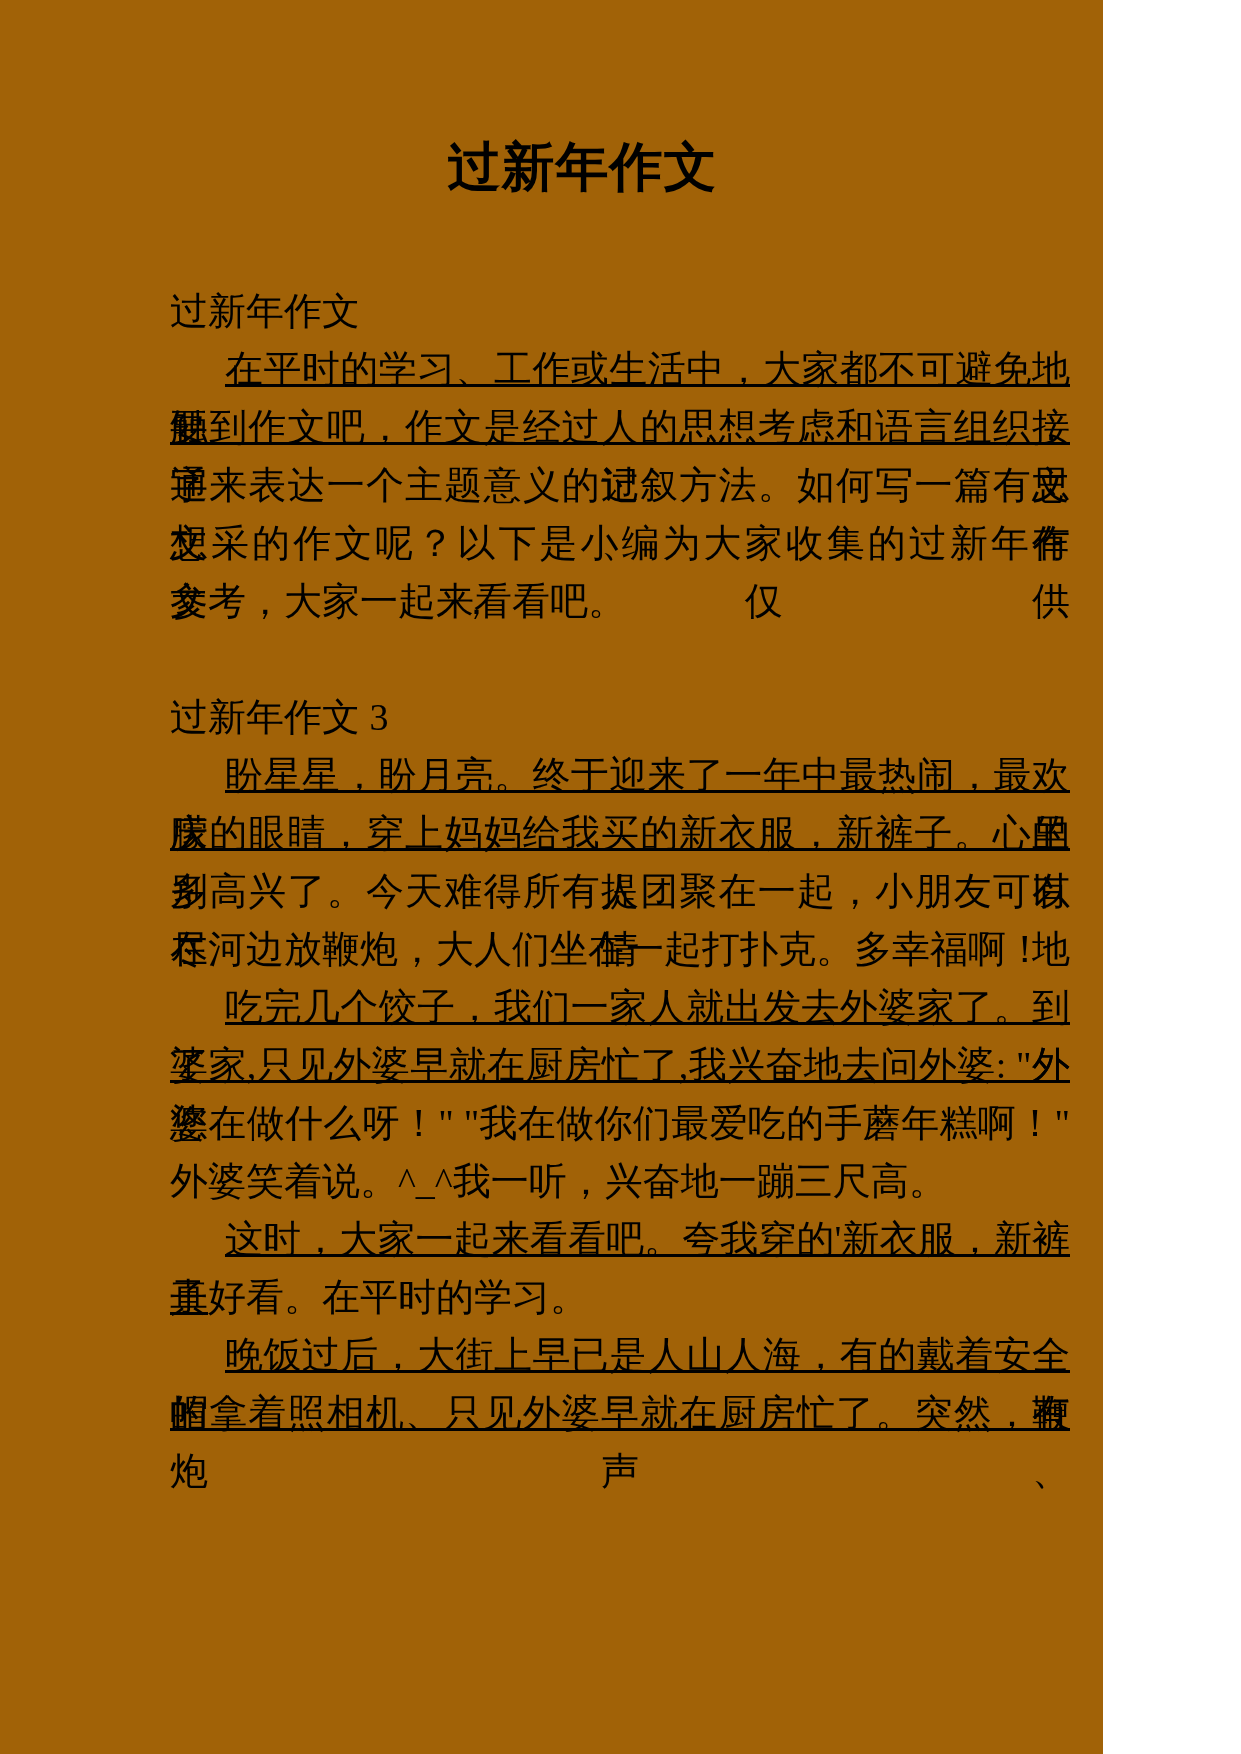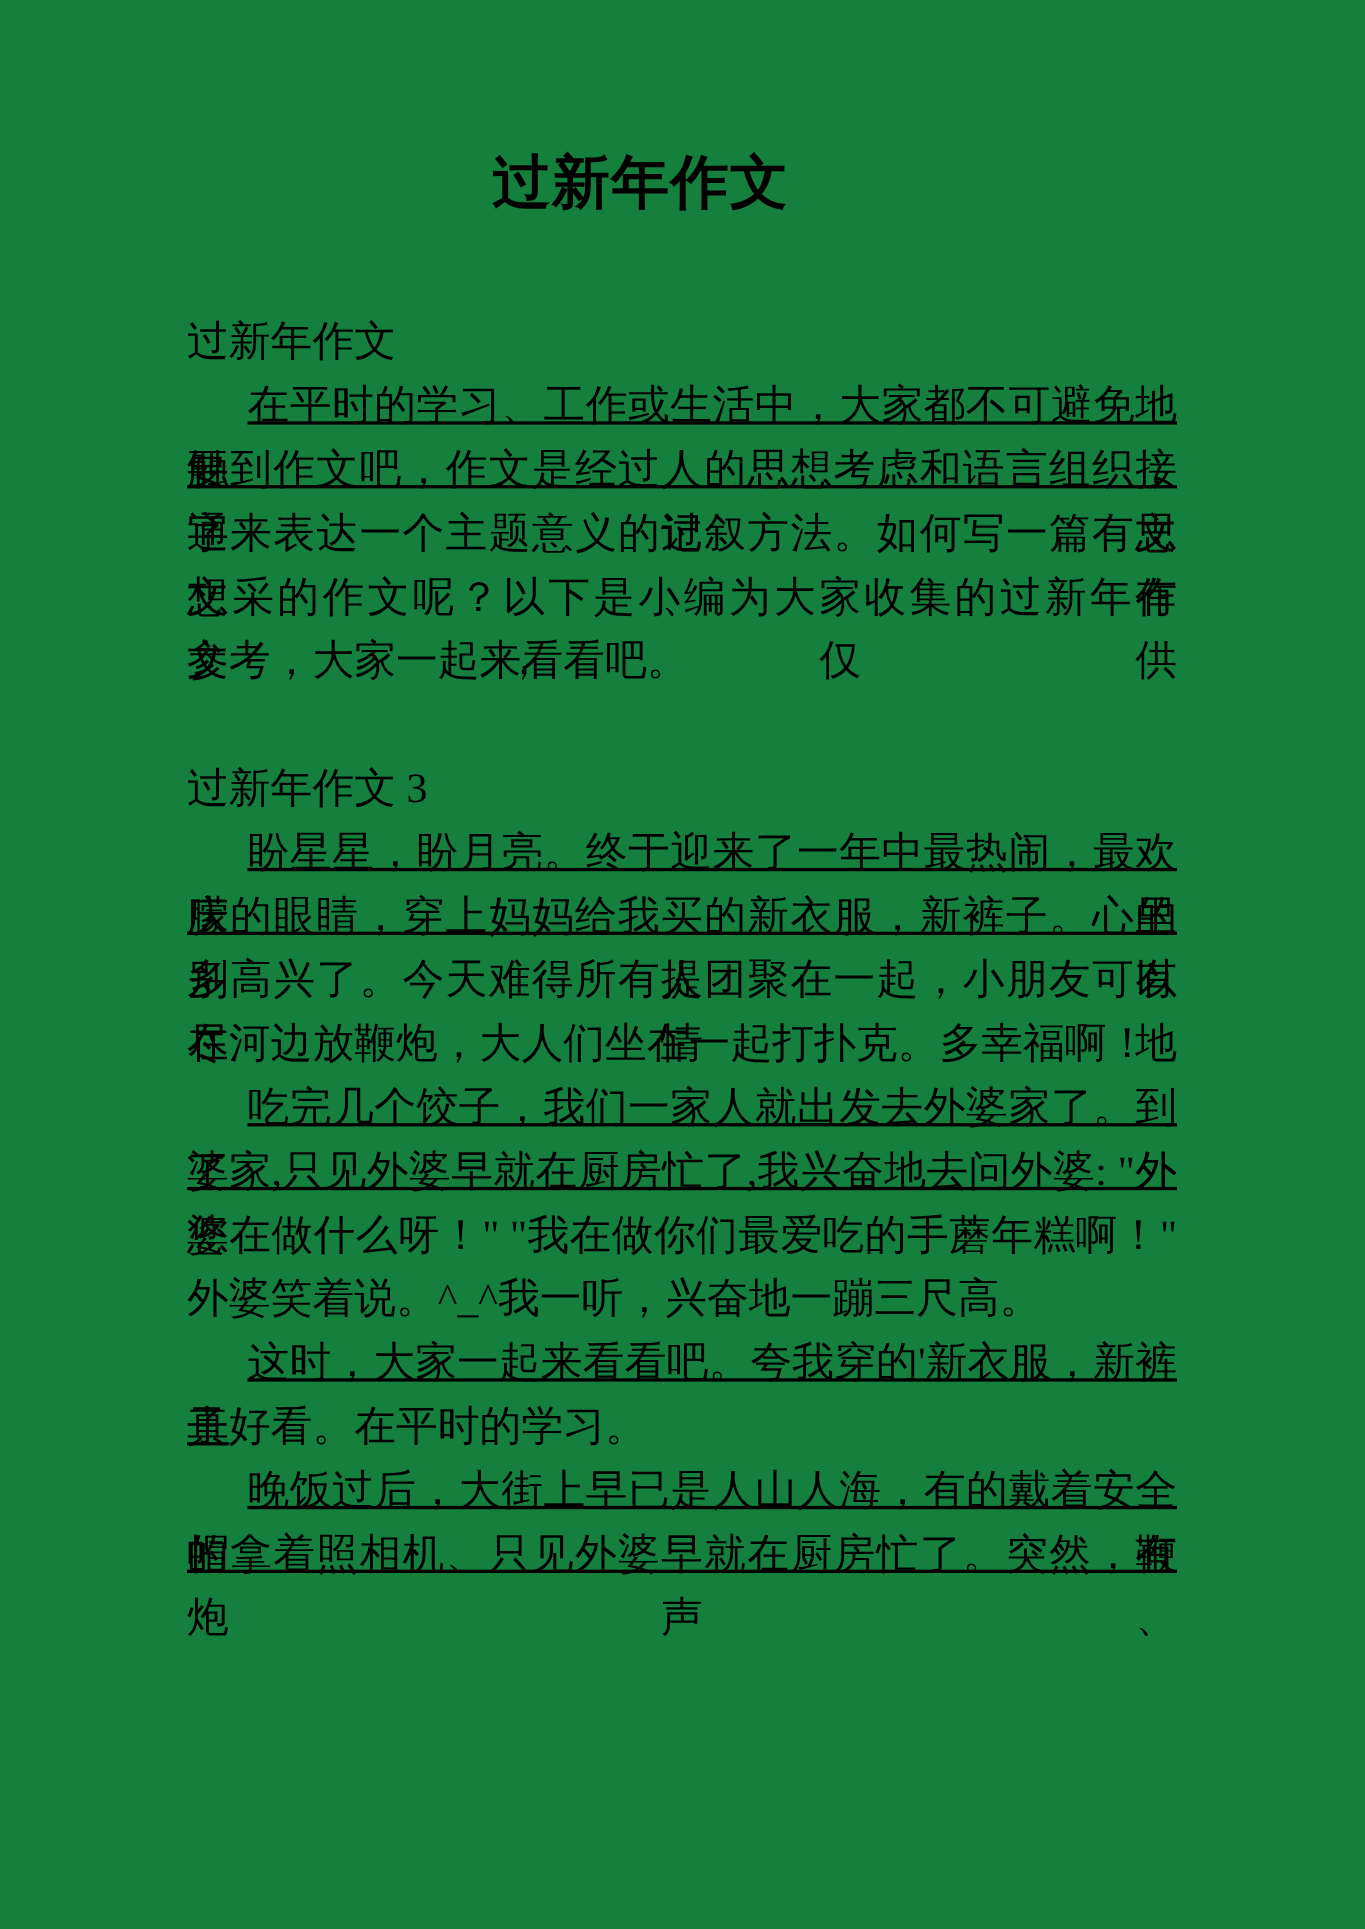--- a/index.html
+++ b/index.html
@@ -2,23 +2,23 @@
 <html><head>
 <meta charset="utf-8">
 <style>
   html, body {
     margin: 0;
     padding: 0;
     background: #ffffff;
   }
   .page {
     position: relative;
-    width: 1241px;
+    width: 1103px;
     height: 1754px;
-    background: #15803d;
+    background: #a16207;
     overflow: hidden;
     color: #000000;
   }
   .doc-title {
     position: absolute;
     top: 138px;
     left: 0;
     width: 1165px; 
     margin: 0;
     text-align: center;

